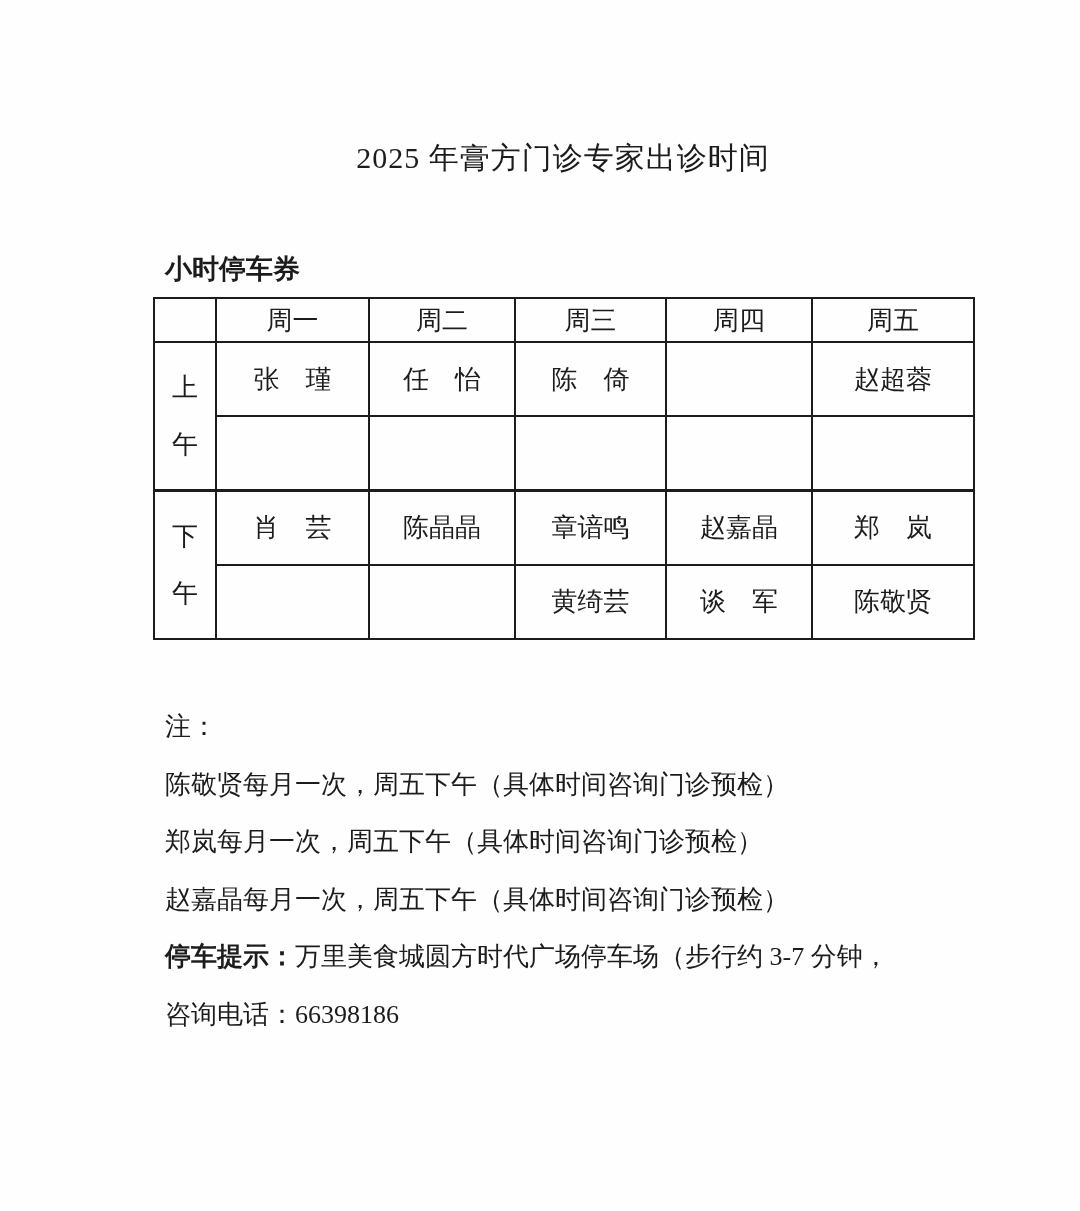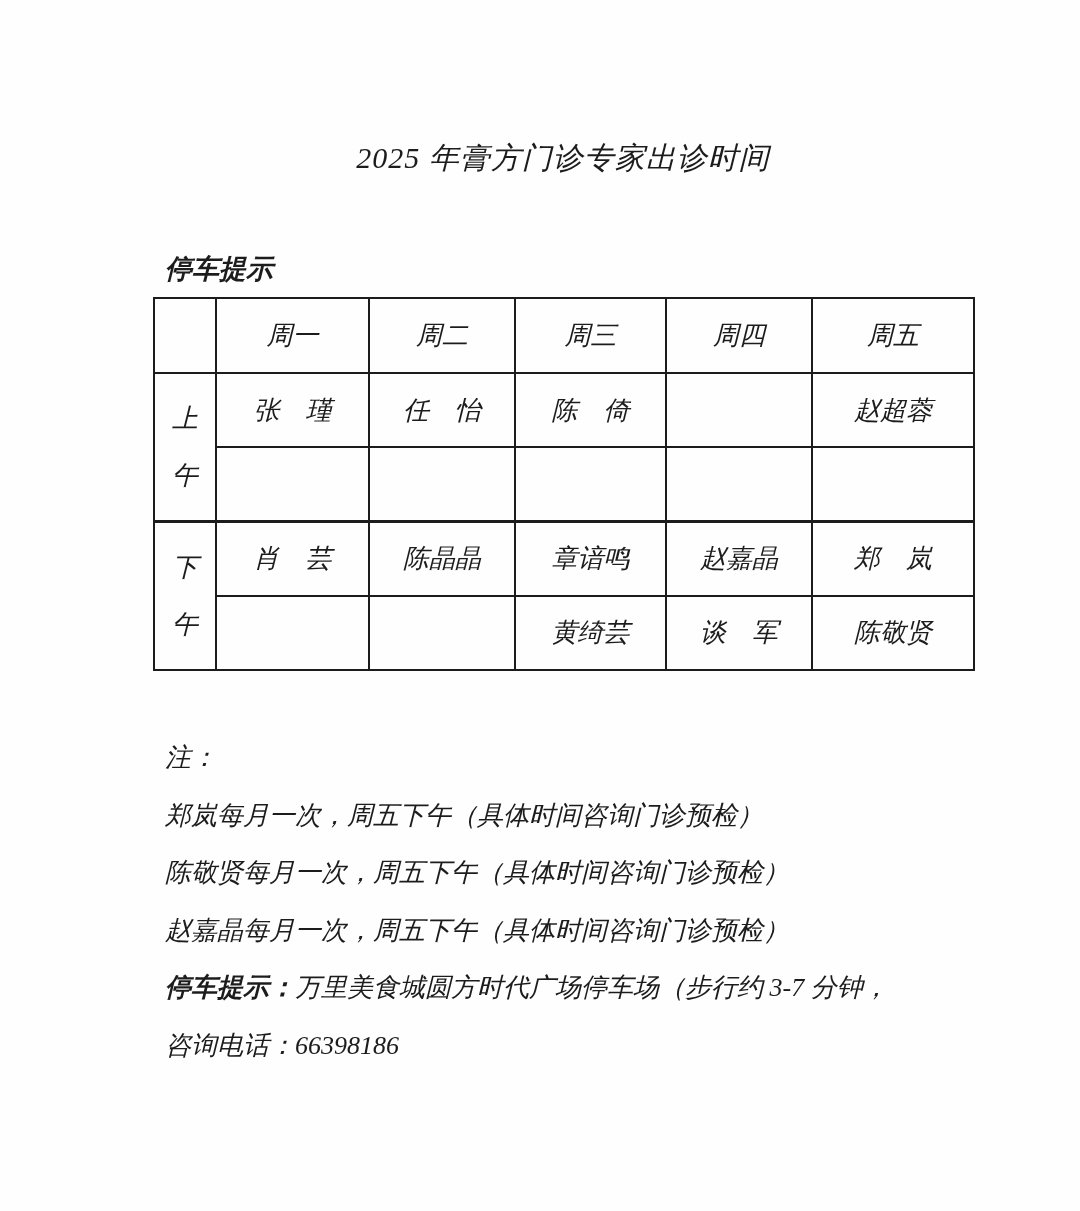--- a/index.html
+++ b/index.html
@@ -1,15 +1,15 @@
 <!DOCTYPE html>
 <html><head>
 <meta charset="utf-8">
 <style>
-  * { box-sizing: border-box; margin: 0; padding: 0; font-style: italic; }
+  * { box-sizing: border-box; margin: 0; padding: 0; }
   html, body { background: #ffffff; }
   body {
     width: 1080px;
     height: 1211px;
     font-family: "Liberation Serif", "DejaVu Serif", serif;
     color: #1c1c1c;
     overflow: hidden;
   }
   .page {
     width: 1080px;
@@ -48,21 +48,21 @@
   table.schedule col.c-fri   { width: 162px; }
   table.schedule th,
   table.schedule td {
     border: 2px solid #1c1c1c;
     text-align: center;
     vertical-align: middle;
     font-weight: normal;
     padding: 0;
     overflow: hidden;
   }
-  table.schedule tr.hdr-row  { height: 75px; }
+  table.schedule tr.hdr-row  { height: 44px; }
   table.schedule tr.data-row { height: 57px; }
   table.schedule tr.section-start th,
   table.schedule tr.section-start td {
     border-top-width: 3px;
   }
   td.period-cell { vertical-align: middle; }
   .period-label {
     width: 1em;
     margin: 16px auto;
     line-height: 57px;
@@ -82,21 +82,21 @@
   .bold-label { font-weight: bold; margin-top: 8px; }
 </style>
 </head>
 <body>
 
 <div class="page">
   <div class="content">
 
     <h1 class="doc-title">2025 年膏方门诊专家出诊时间</h1>
 
-    <h2 class="section-heading">停车提示</h2>
+    <h2 class="section-heading">小时停车券</h2>
 
     <table class="schedule">
       <colgroup>
         <col class="c-label">
           <col class="c-mon">
           <col class="c-tue">
           <col class="c-wed">
           <col class="c-thu">
           <col class="c-fri">
       </colgroup>
@@ -141,21 +141,21 @@
           <td></td>
           <td>黄绮芸</td>
           <td>谈　军</td>
           <td>陈敬贤</td>
         </tr>
       </tbody>
     </table>
 
     <div class="notes">
       <p>注：</p>
+      <p>陈敬贤每月一次，周五下午（具体时间咨询门诊预检）</p>
       <p>郑岚每月一次，周五下午（具体时间咨询门诊预检）</p>
-      <p>陈敬贤每月一次，周五下午（具体时间咨询门诊预检）</p>
       <p>赵嘉晶每月一次，周五下午（具体时间咨询门诊预检）</p>
       <p><span class="bold-label">停车提示：</span><span>万里美食城圆方时代广场停车场（步行约 3-7 分钟，</span></p>
       <p><span>咨询电话：</span><span>66398186</span></p>
     </div>
 
   </div>
 </div>
 
 </body></html>

